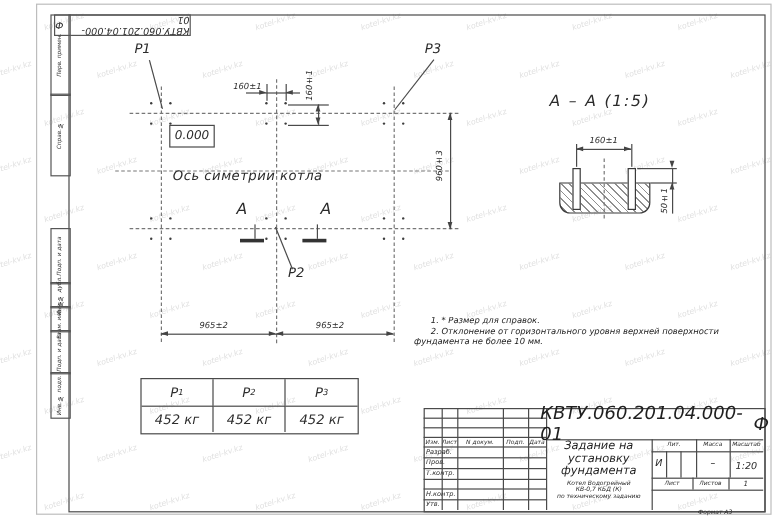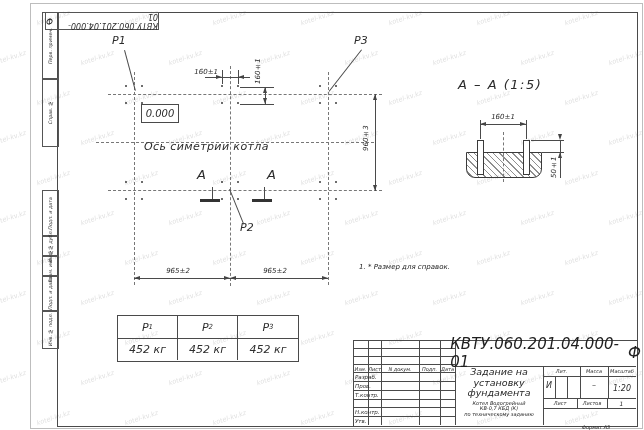--- a/index.html
+++ b/index.html
@@ -223,20 +223,21 @@
 
     <div class="hl" style="left:531px;top:140px;width:33px;"></div>
     <div class="hl" style="left:542px;top:152px;width:22px;"></div>
     <div class="vl" style="left:560px;top:140px;height:38px;"></div>
     <div class="ar d" style="left:558px;top:134px;"></div>
     <div class="ar u" style="left:558px;top:152px;"></div>
     <div class="vt" style="left:550px;top:154px;height:26px;">50±1</div>
 
     <div class="abs" style="left:345px;top:263px;width:284px;font-size:7px;line-height:9px;font-style:italic;color:#222;">
       <p class="notes-p">1. * Размер для справок.</p>
+      <p class="notes-p">2. Отклонение от горизонтального уровня верхней поверхности фундамента не более 10 мм.</p>
     </div>
 
     <div class="abs" style="left:117px;top:315px;width:180px;height:45px;border:1px solid #4a4a4a;display:grid;grid-template-columns:repeat(3,1fr);grid-template-rows:22px 22px;">
       <div style="border-right:1px solid #4a4a4a;display:flex;align-items:center;justify-content:center;font-style:italic;font-size:11px;">
         <span>P</span>
           <span class="psub">1</span>
       </div>
       <div style="border-right:1px solid #4a4a4a;display:flex;align-items:center;justify-content:center;font-style:italic;font-size:11px;">
         <span>P</span>
           <span class="psub">2</span>

